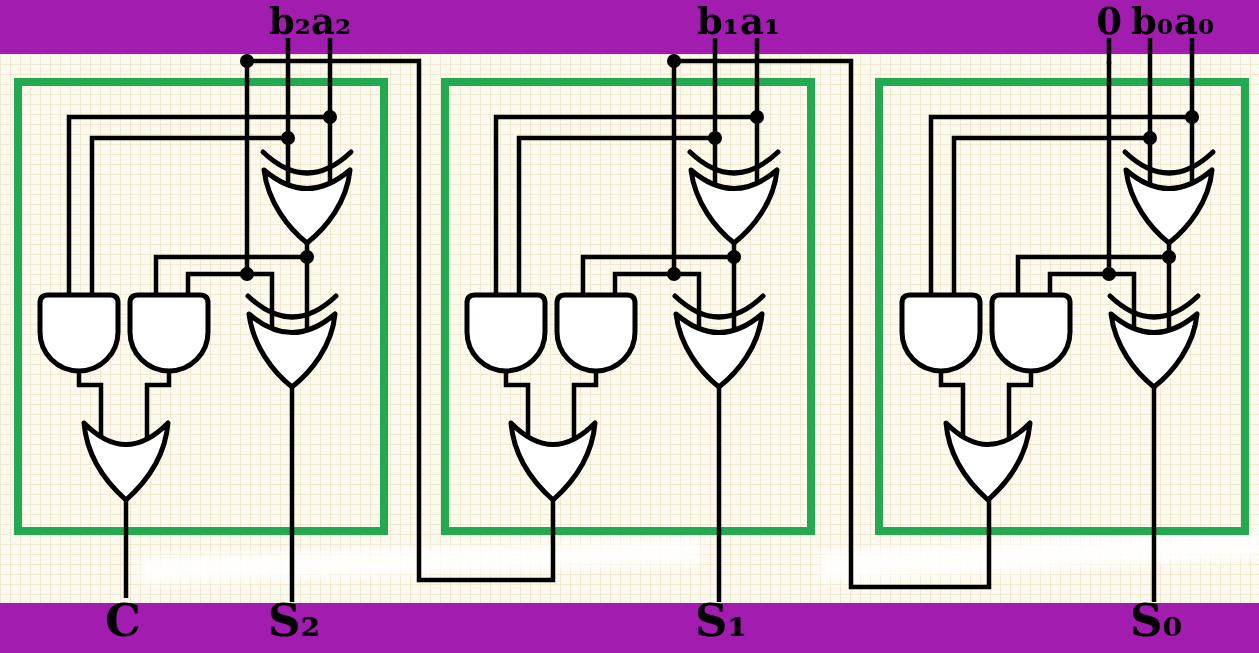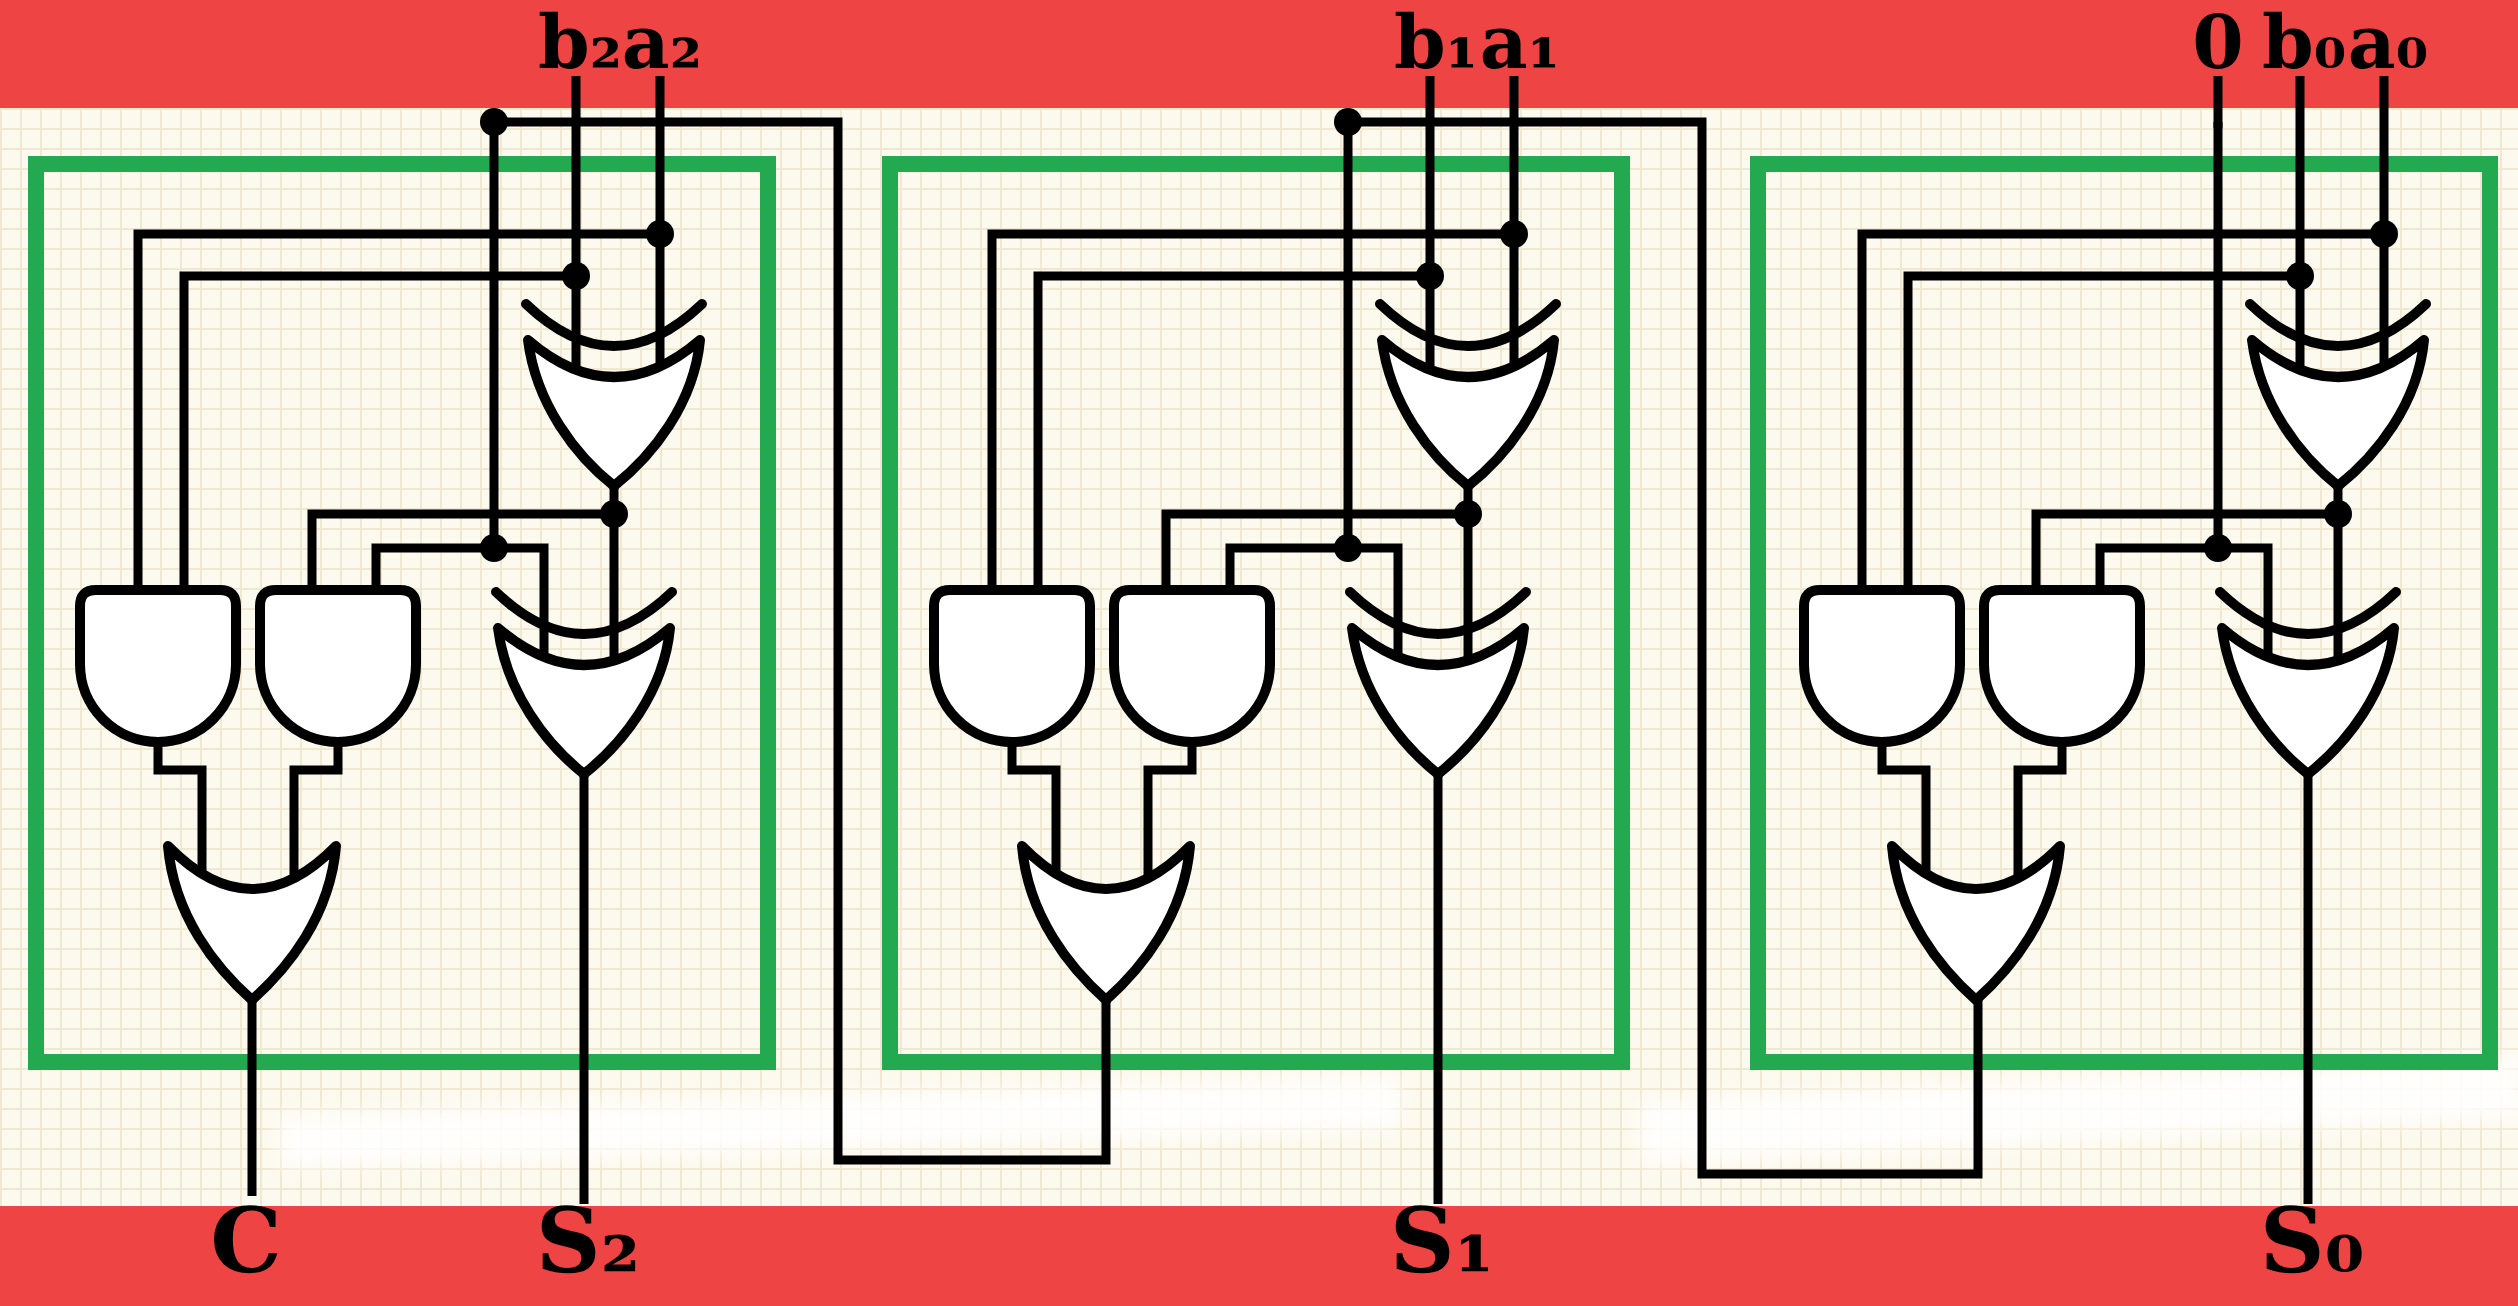--- a/index.html
+++ b/index.html
@@ -1,16 +1,16 @@
 <!DOCTYPE html>
 <html><head>
 <meta charset="utf-8">
 <style>
   html,body{margin:0;padding:0;background:#ffffff;}
-  .stage{position:relative;width:1259px;height:653px;background:#ef4444;overflow:hidden;
+  .stage{position:relative;width:1259px;height:653px;background:#a21caf;overflow:hidden;
          font-family:"DejaVu Serif",serif;}
   .grid{position:absolute;left:0;top:54px;width:1259px;height:549px;
         background-color:#fcf9ee;
         background-image:linear-gradient(#f1e8d1 1px,transparent 1px),
                          linear-gradient(90deg,#f1e8d1 1px,transparent 1px);
         background-size:10px 10px;}
   .streak{position:absolute;background:#ffffff;filter:blur(5px);opacity:.9;}
   svg.circuit{position:absolute;left:0;top:0;}
   .wire{fill:none;stroke:#000;stroke-width:4.5;stroke-linejoin:miter;}
   .gate{fill:#ffffff;stroke:#000;stroke-width:5;stroke-linejoin:round;}

